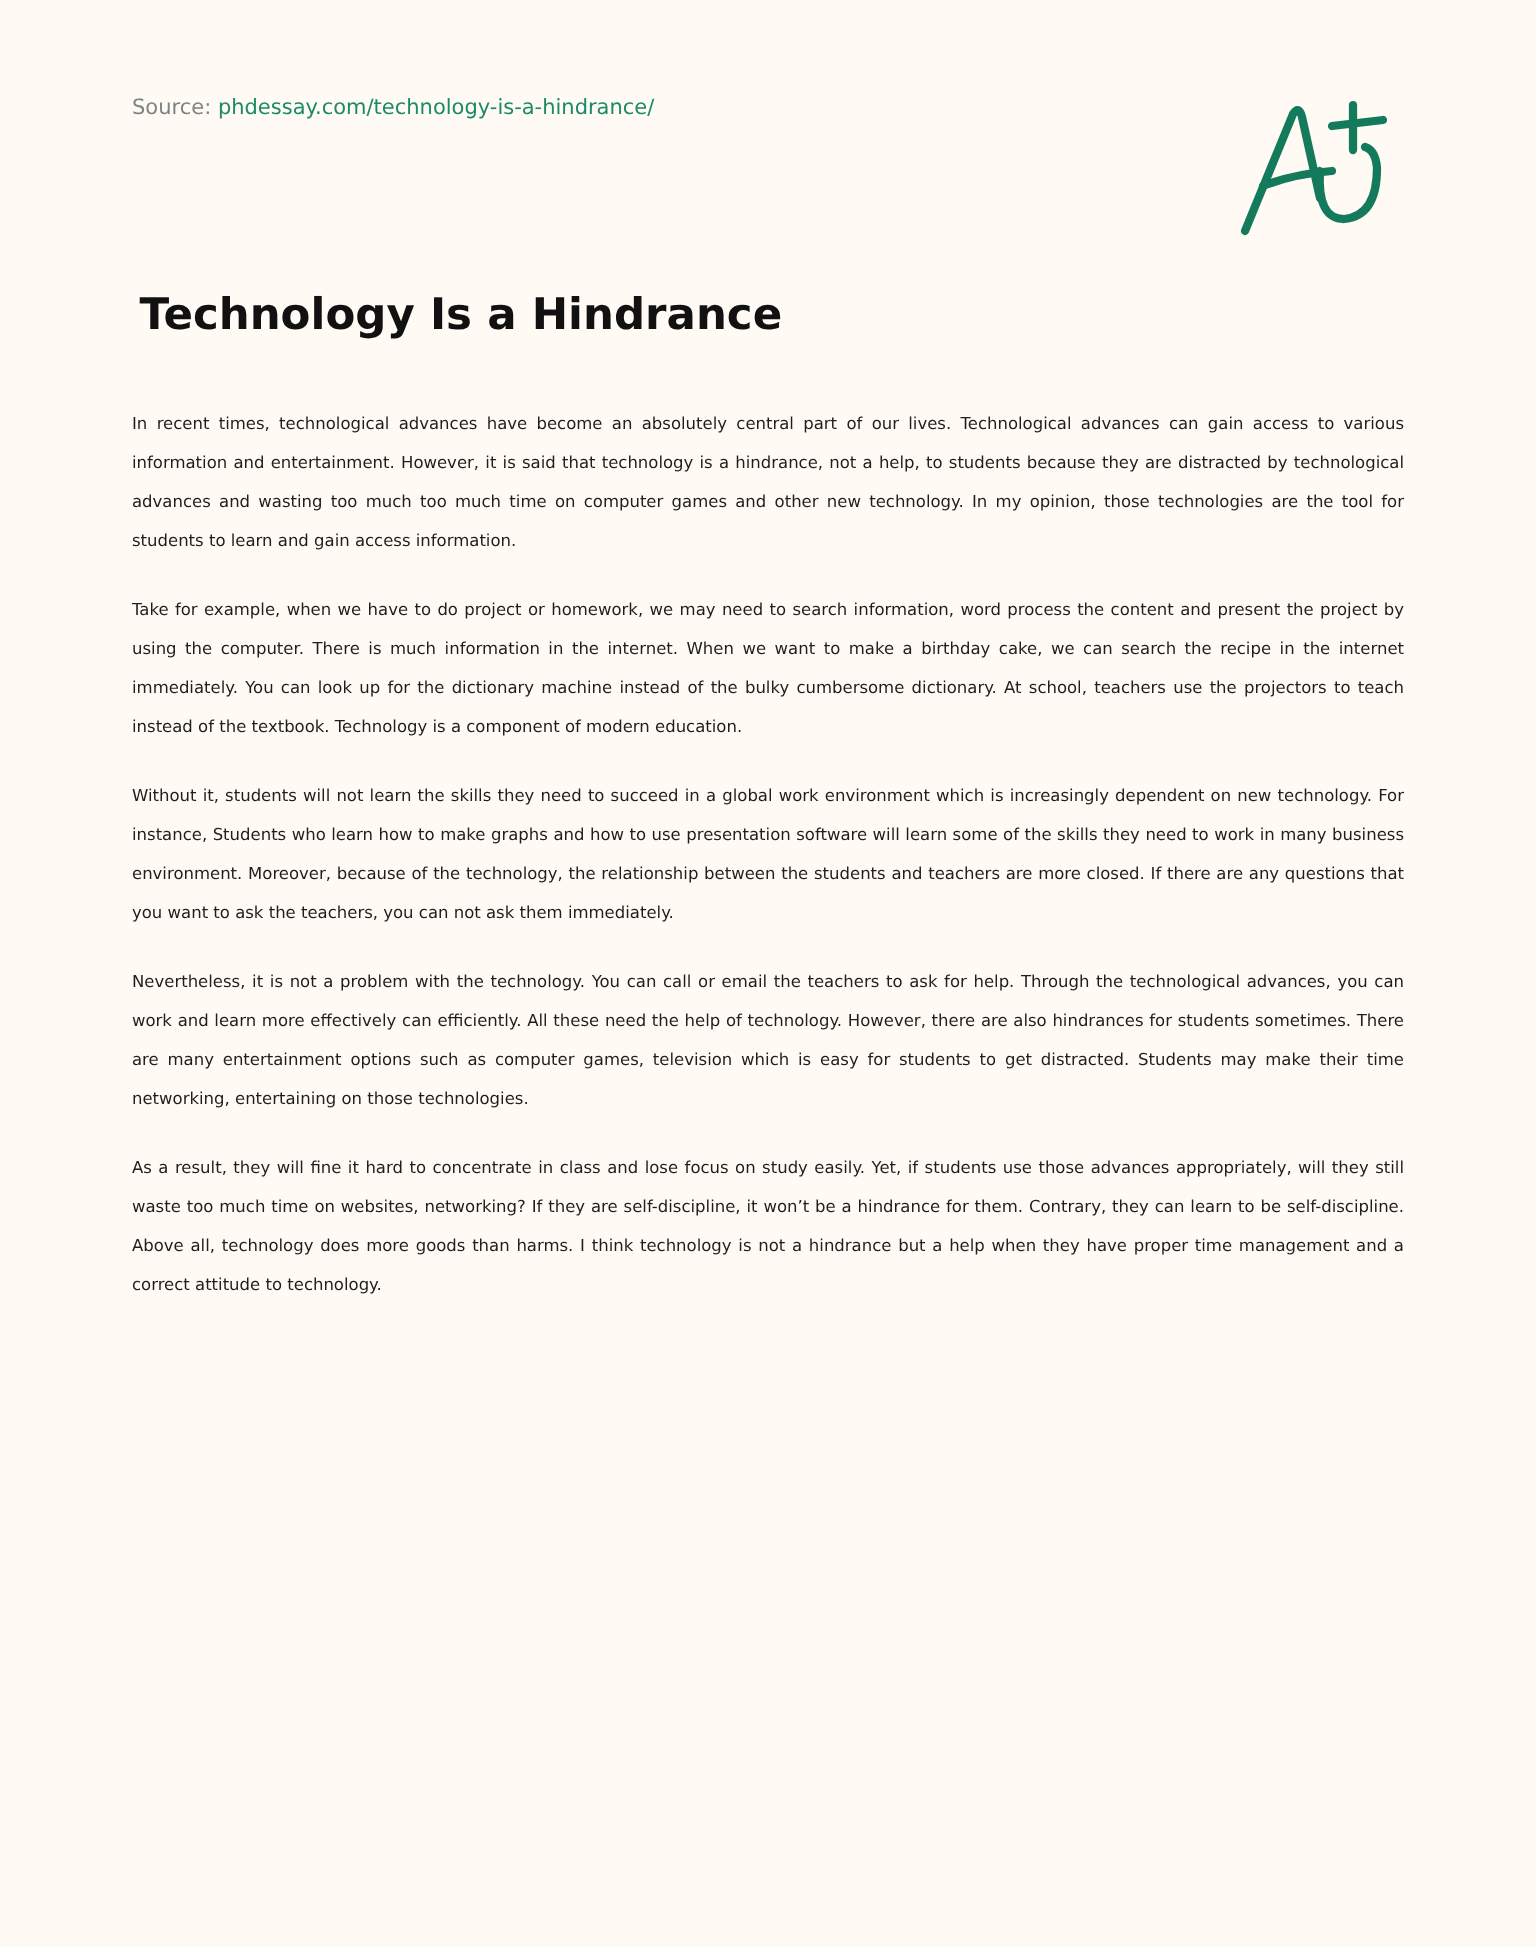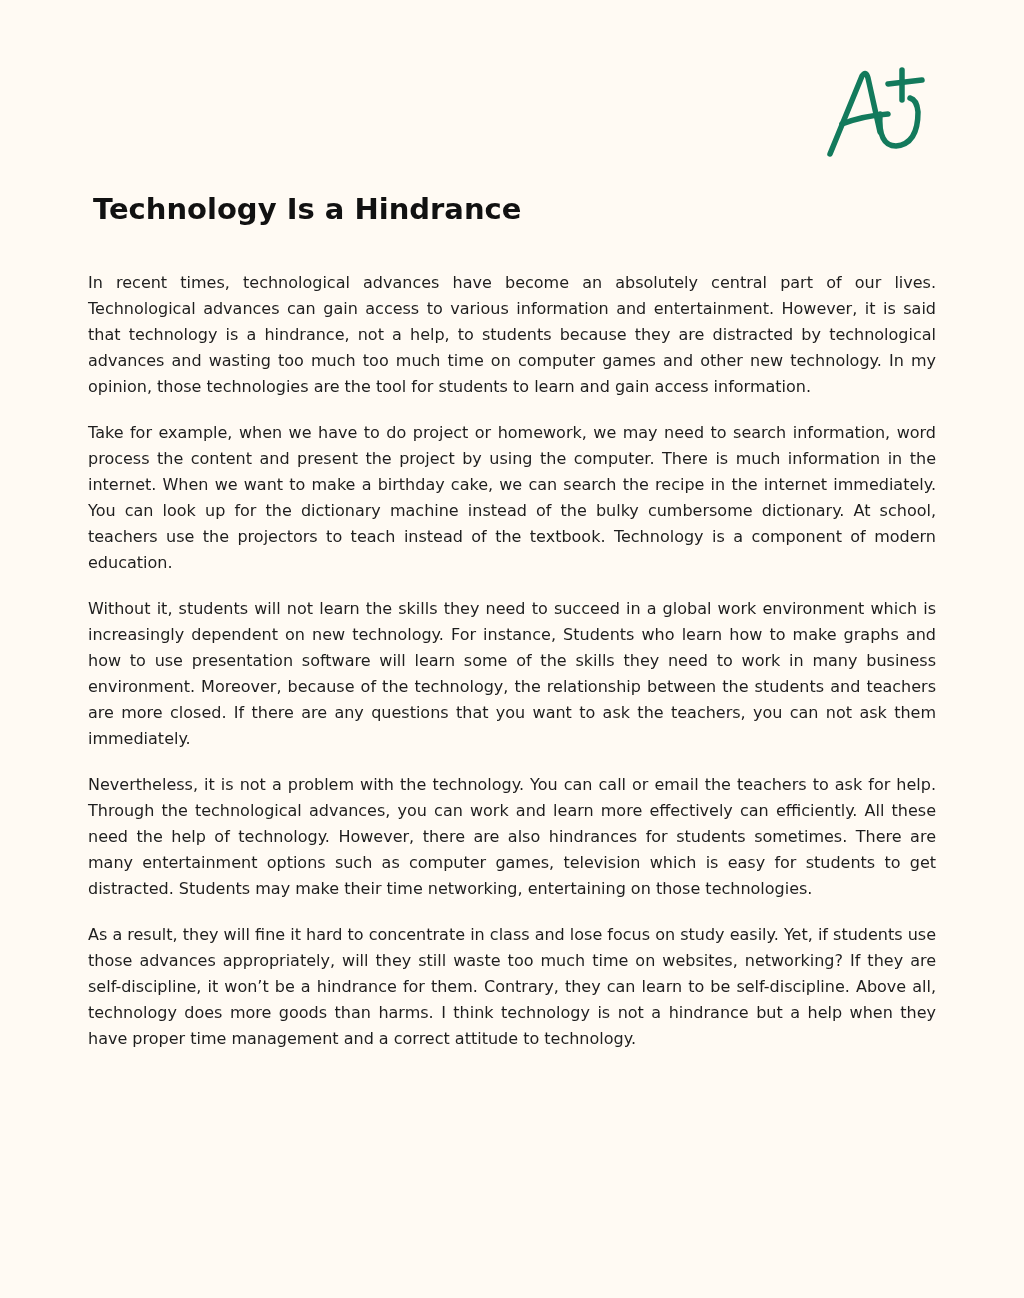--- a/index.html
+++ b/index.html
@@ -57,30 +57,34 @@
     color: #111111;
   }
   .content {
     position: absolute;
     left: 88px;
     top: 270px;
     width: 848px;
   }
   .content p {
     margin: 0 0 20px 0;
-    font-size: 16px;
+    font-size: 11px;
     line-height: 26px;
     text-align: justify;
     color: #1e1e1e;
   }
 </style>
 </head>
 <body>
 
 <div class="header">
+  <div class="source">
+    <span>Source:</span>
+    <a>phdessay.com/technology-is-a-hindrance/</a>
+  </div>
 </div>
 
 <div class="logo">
   <svg width="110" height="100" viewBox="0 0 110 100" xmlns="http://www.w3.org/2000/svg">
     <g fill="none" stroke="#137a5c" stroke-width="5.5" stroke-linecap="round" stroke-linejoin="round">
 
       <path d="M8 92 L40 14 Q44 8 46 16 L58 70"></path>
 
       <path d="M20 62 Q40 54 66 52"></path>
 

